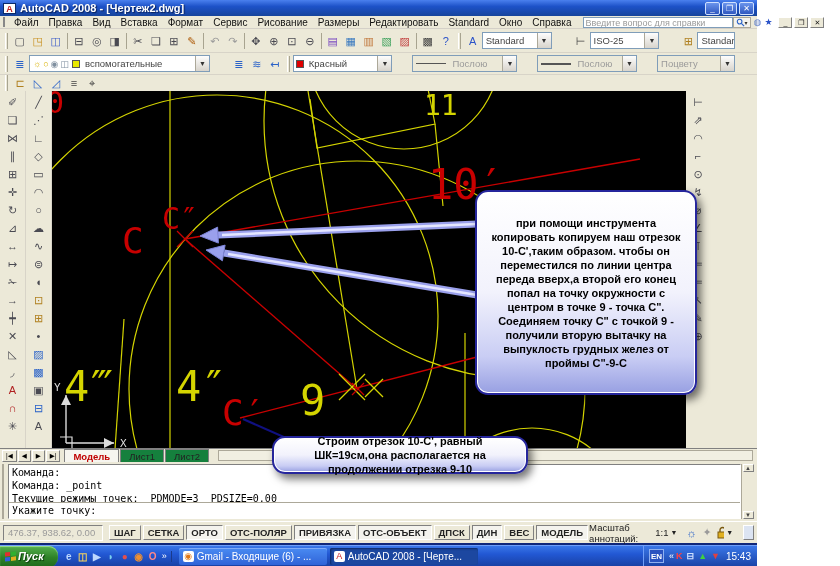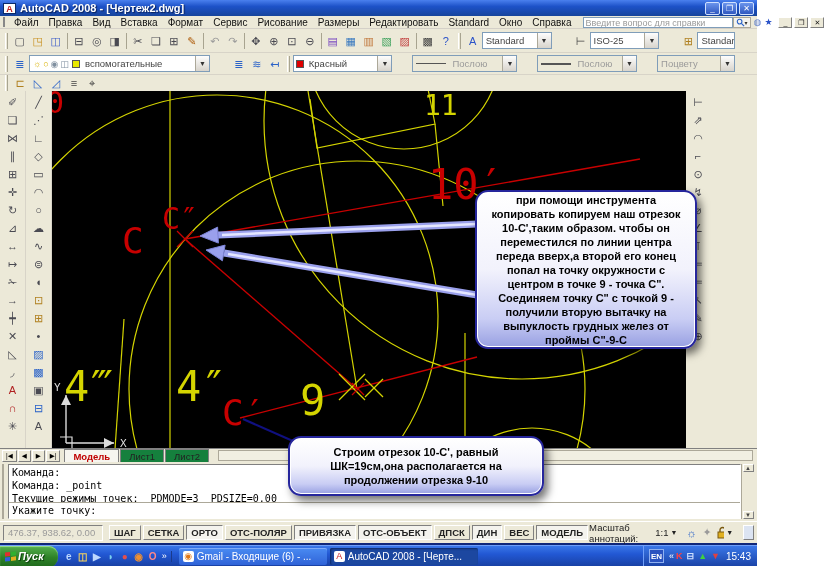--- a/index.html
+++ b/index.html
@@ -117,22 +117,22 @@
   .trayic { font-size:9px; font-weight:bold; margin:0 2px; }
   .time { color:#fff; font-size:10px; margin-left:4px; }
 
   
   .overlay-svg { position:absolute; left:0; top:0; width:757px; height:566px; pointer-events:none; z-index:40; }
   .callout { position:absolute; z-index:50; border:2px solid #26269c; border-radius:13px;
     background:linear-gradient(180deg,#ffffff 0%,#f2f2fc 50%,#c9cdf4 82%,#98a0e2 100%);
     box-shadow:4px 5px 8px rgba(0,0,0,0.55), inset 0 0 0 1px #fff;
     display:flex; align-items:center; justify-content:center; text-align:center;
     font-size:11px; font-weight:bold; color:#000; line-height:14px; padding:6px 9px; }
-  .c1 { left:475px; top:190px; width:222px; height:159px; }
-  .c2 { left:288px; top:436px; width:256px; height:60px; }
+  .c1 { left:475px; top:190px; width:222px; height:205px; }
+  .c2 { left:272px; top:436px; width:256px; height:38px; }
 </style>
 </head>
 <body>
 
 <div class="page">
 <div class="app">
 
   <div class="titlebar">
     <div class="app-icon">A</div>
     <div class="title-text">AutoCAD 2008 - [Чертеж2.dwg]</div>

